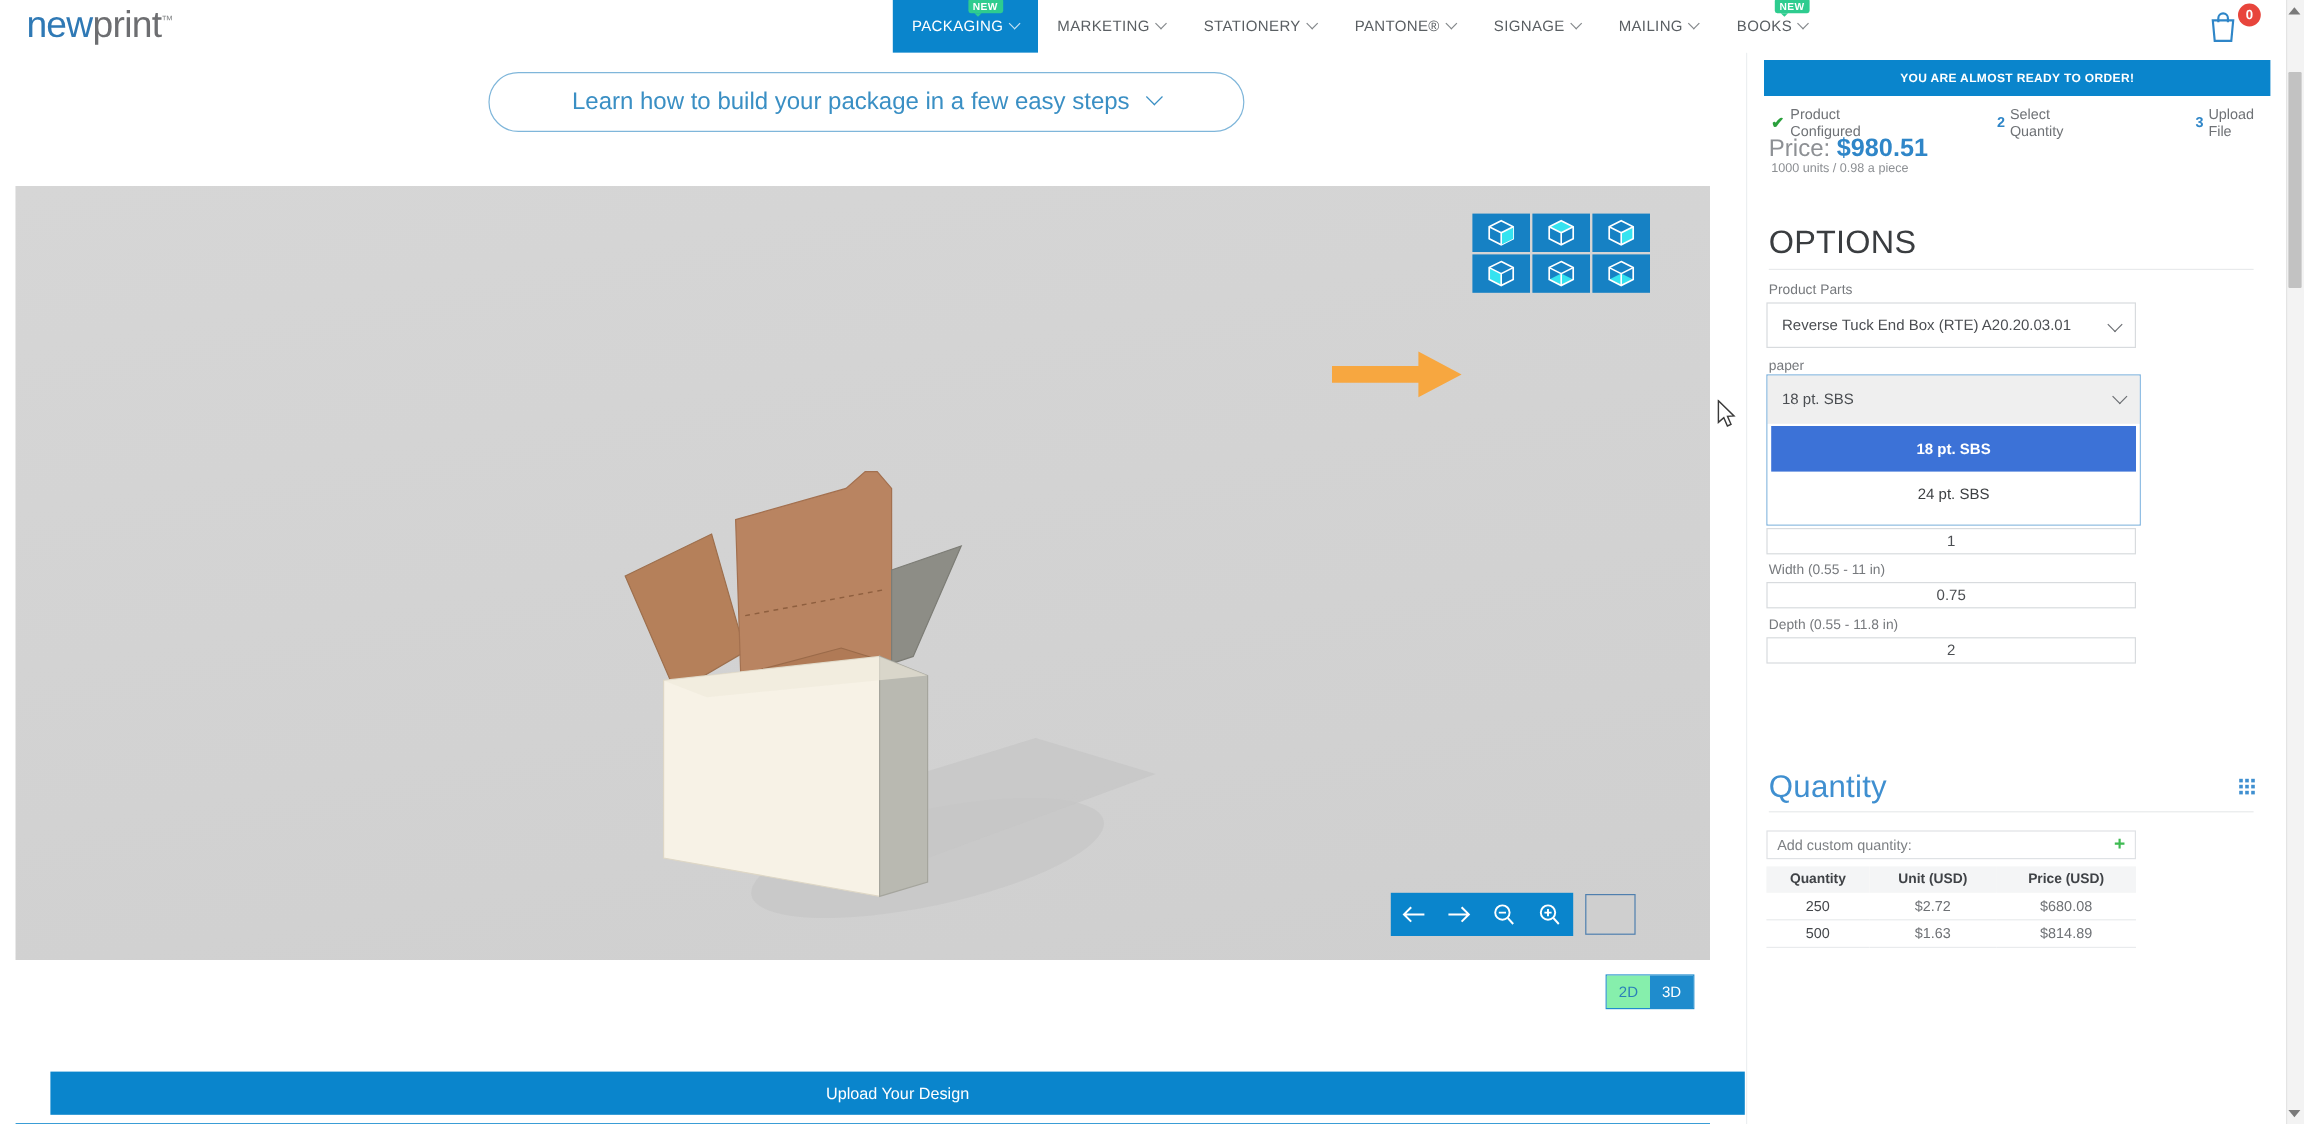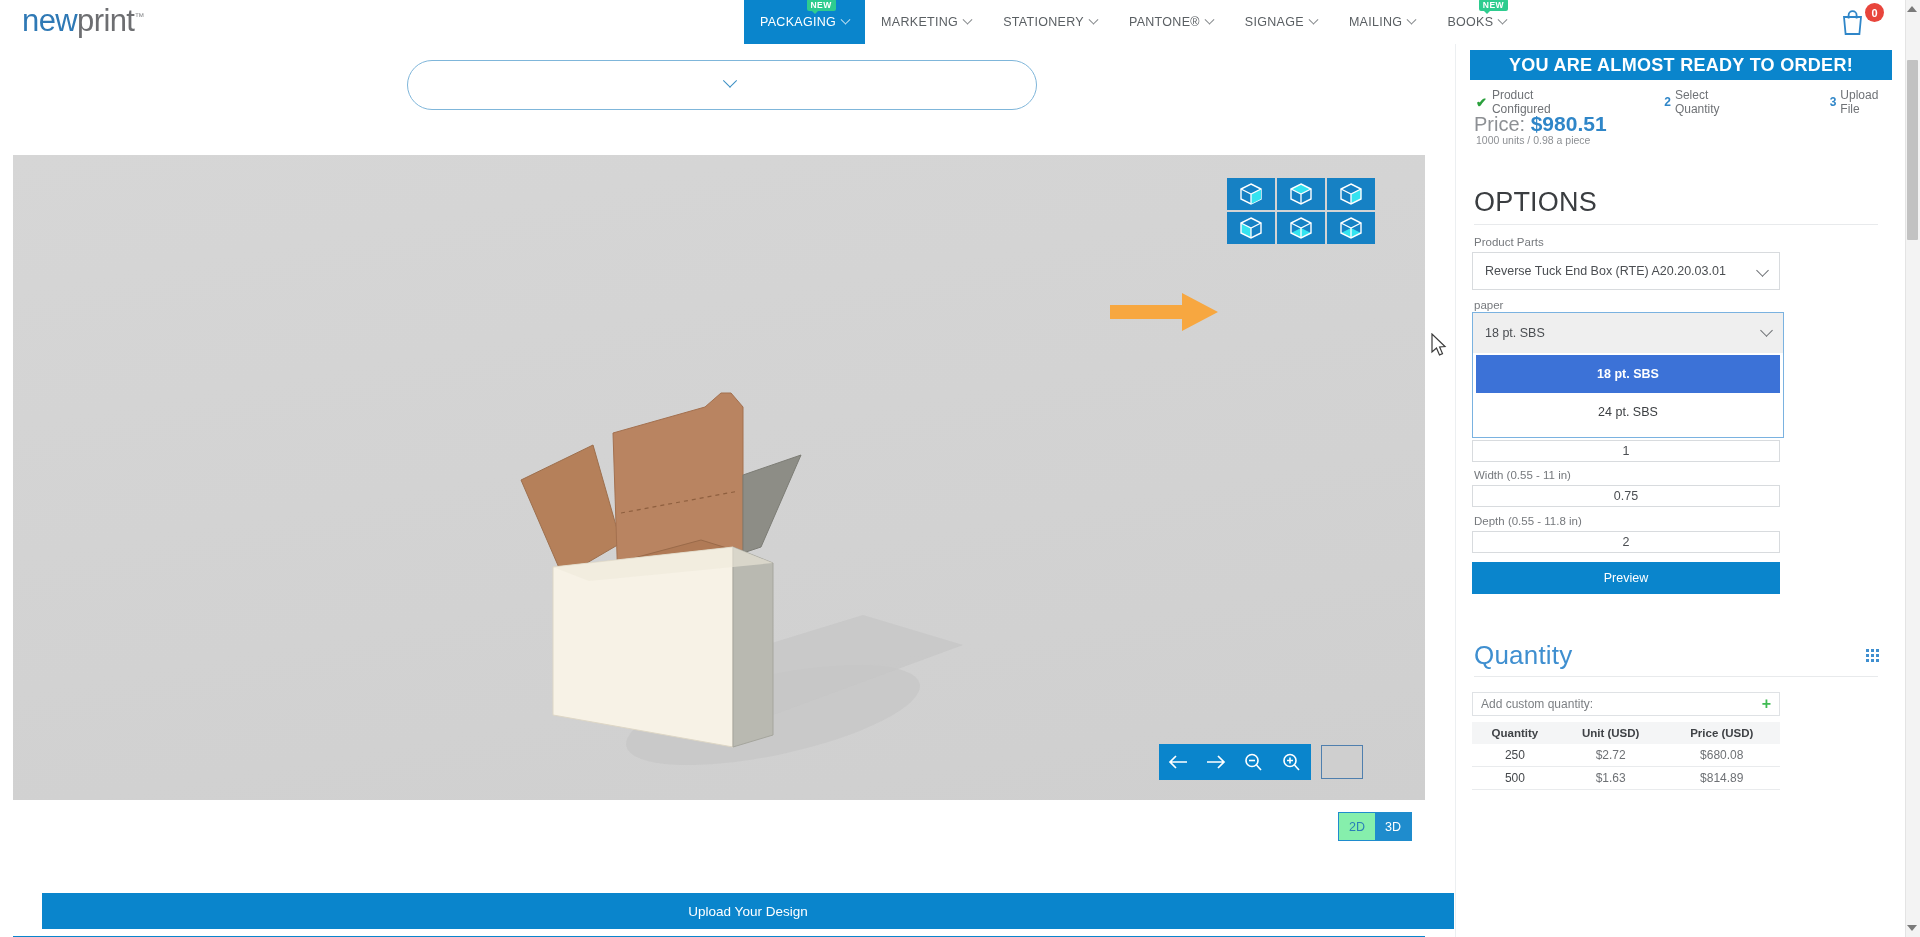--- a/index.html
+++ b/index.html
@@ -171,21 +171,21 @@
     position: absolute; left: 1455px; top: 44px;
     width: 450px; height: 893px;
     background: #ffffff;
     border-left: 1px solid #eceff1;
   }
   #ready-banner {
     position: absolute; left: 14px; top: 6px;
     width: 422px; height: 30px;
     background: #0a85cc; color: #fff;
     display: flex; align-items: center; justify-content: center;
-    font-size: 18px; font-weight: bold; letter-spacing: .3px;
+    font-size: 10px; font-weight: bold; letter-spacing: .3px;
   }
   #steps {
     position: absolute; left: 14px; top: 44px;
     width: 422px; display: flex; align-items: center;
   }
   .step { font-size: 12px; color: #6f7276; display: flex; align-items: center; }
   .step-num { color: #2f86c8; font-weight: bold; margin-right: 4px; }
   .step-check { color: #2aa03c; font-weight: bold; margin-right: 5px; font-size: 13px; }
   #step1 { margin-left: 6px; }
   #step2 { margin-left: 84px; }
@@ -367,20 +367,21 @@
       <path d="M6 10 h17 l-1.6 17 h-13.8 z" fill="none" stroke="#2f86c8" stroke-width="1.8"></path>
       <path d="M10.6 11.5 V8.2 a4 4 0 0 1 8 0 V11.5" fill="none" stroke="#2f86c8" stroke-width="1.8"></path>
     </svg>
   </div>
   <div id="cart-badge">0</div>
 </div>
 
 <div id="leftcol">
 
   <div id="learn-pill">
+    <span>Learn how to build your package in a few easy steps</span>
     <span class="pill-caret"></span>
   </div>
 
   <div id="viewer">
     <div id="viewer-bg"></div>
 
     <svg id="box-svg" width="560" height="470" viewBox="0 0 560 470">
 
       <ellipse cx="330" cy="400" rx="150" ry="40" fill="#c2c2c2" opacity="0.55" transform="rotate(-12 330 400)"></ellipse>
       <polygon points="225,360 420,300 520,330 330,400" fill="#c6c6c6" opacity="0.75"></polygon>
@@ -524,21 +525,20 @@
   <div class="fld-label" style="top:255px">paper</div>
 
   <div class="num-box" style="top:396px">1</div>
 
   <div class="fld-label" style="top:425px">Width (0.55 - 11 in)</div>
   <div class="num-box" style="top:441px">0.75</div>
 
   <div class="fld-label" style="top:471px">Depth (0.55 - 11.8 in)</div>
   <div class="num-box" style="top:487px">2</div>
 
-  <div id="preview-btn">Preview</div>
 
   <div id="paper-select">
     <div id="paper-current">
       <span>18 pt. SBS</span>
       <span class="fld-caret"></span>
     </div>
     <div id="paper-list">
       <div class="opt sel">18 pt. SBS</div>
       <div class="opt">24 pt. SBS</div>
     </div>

